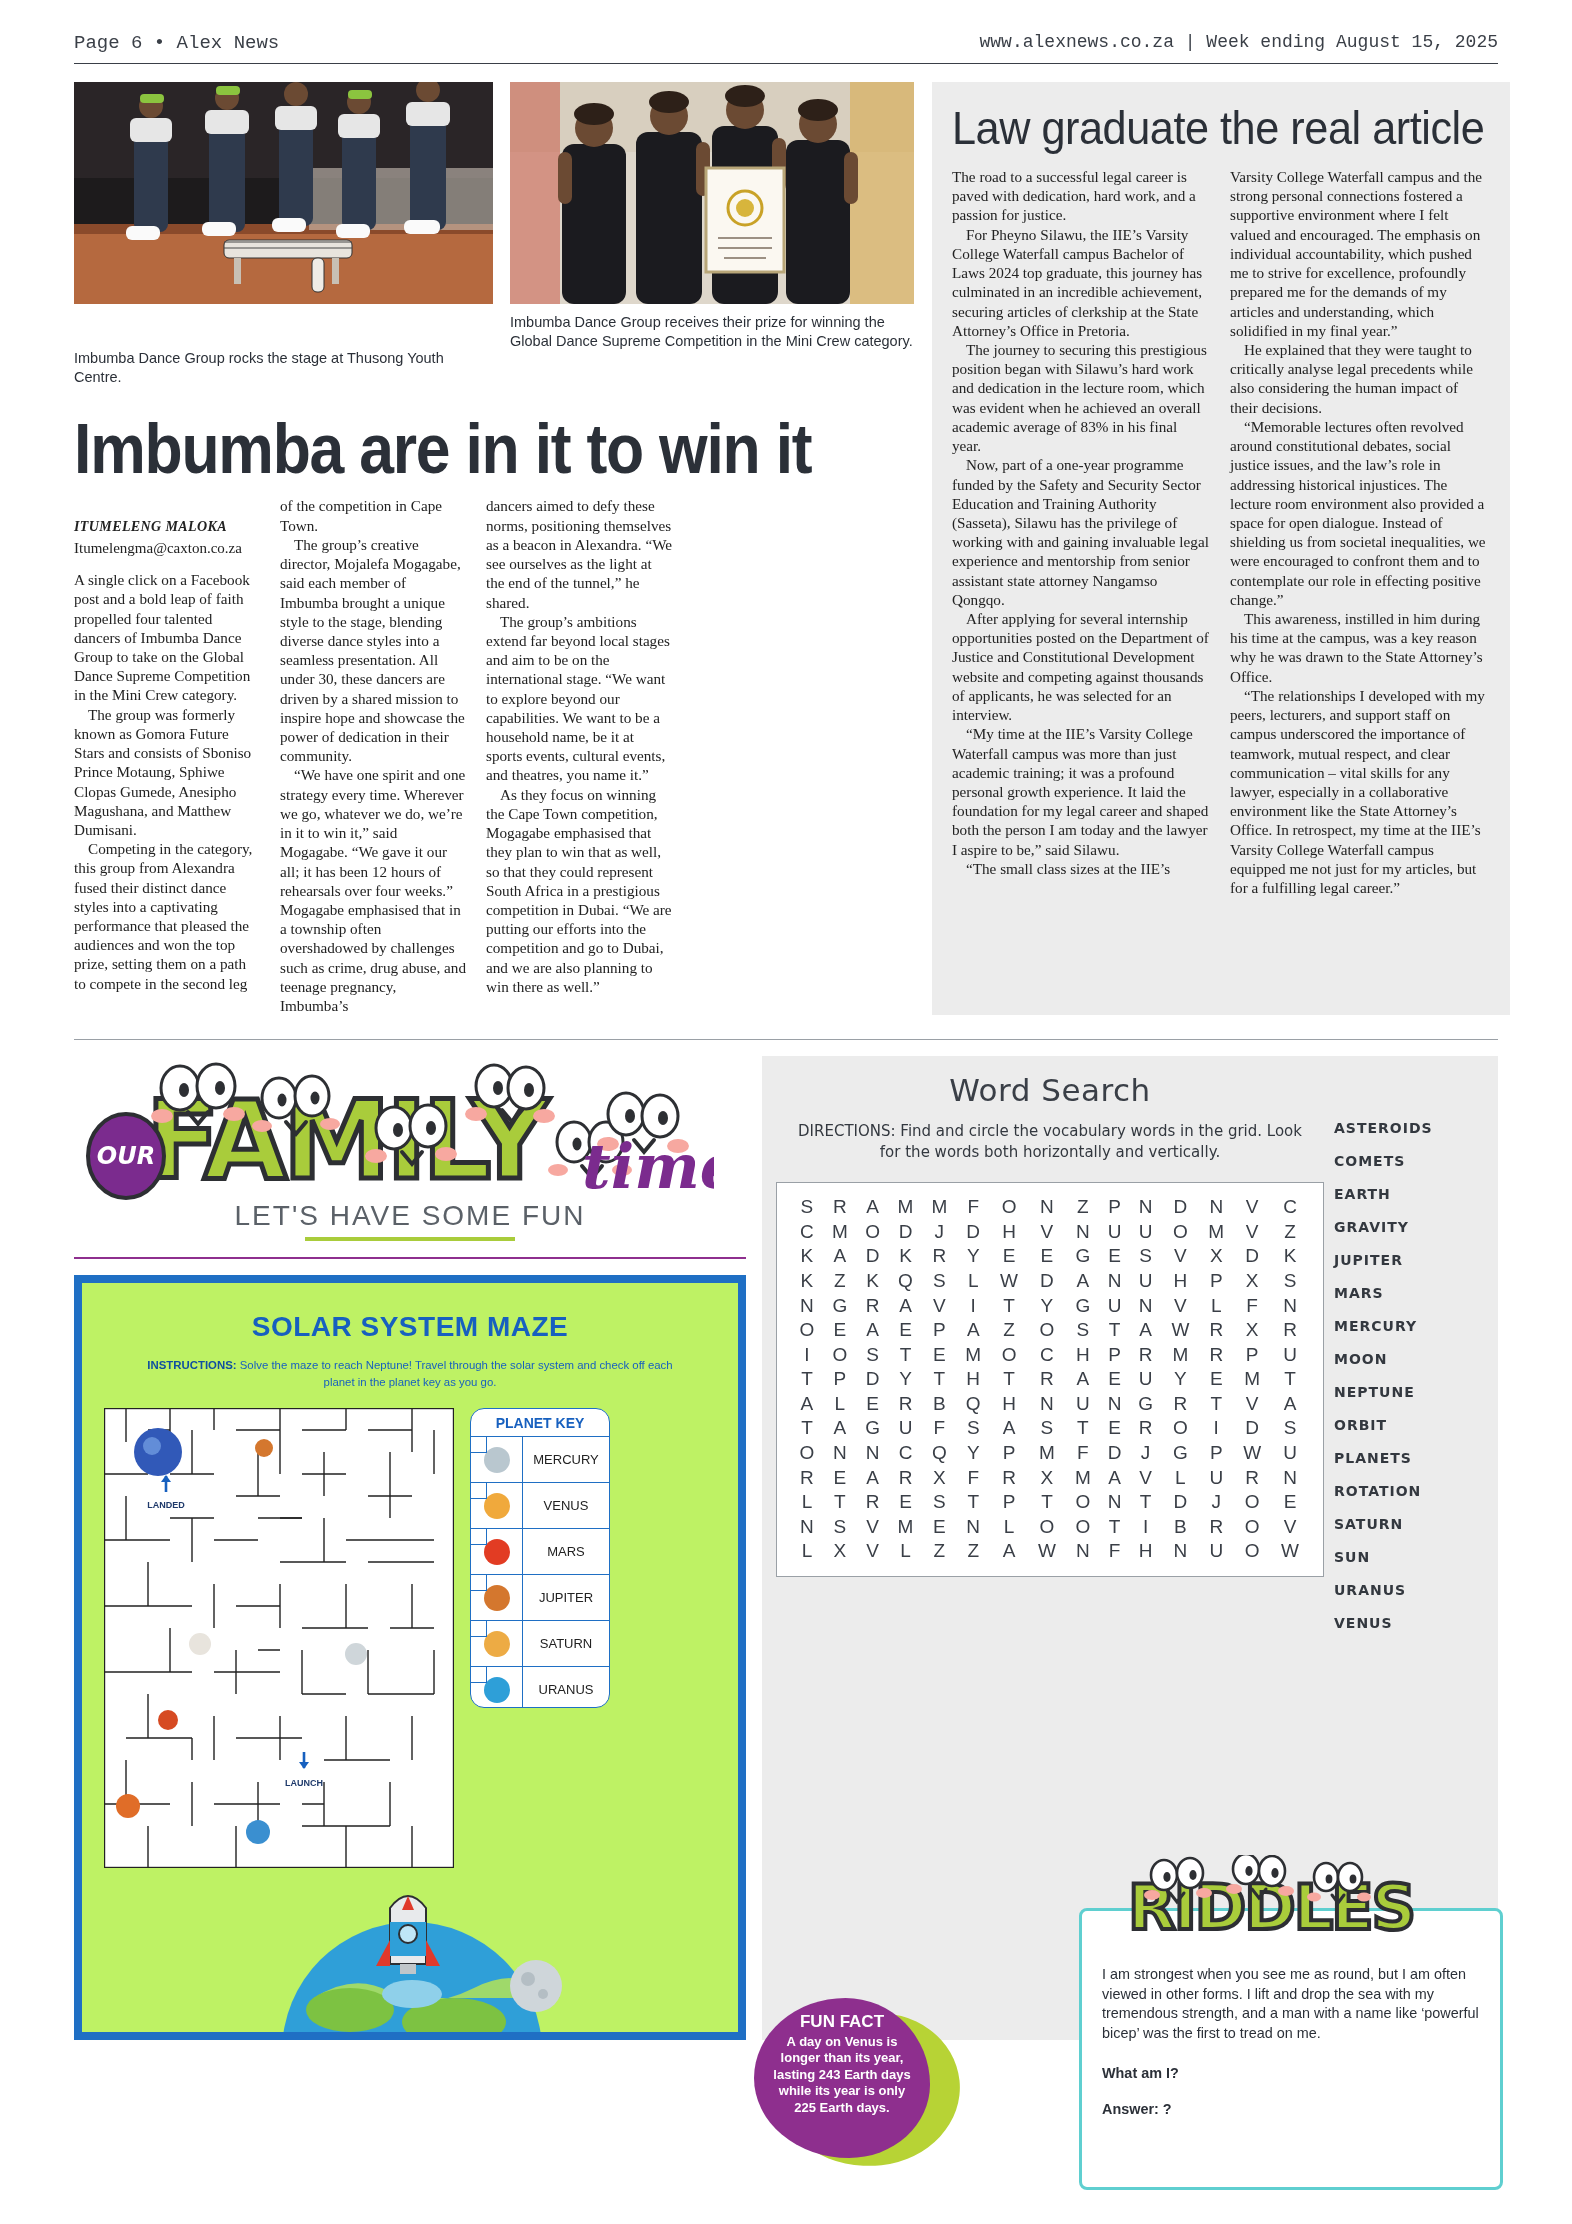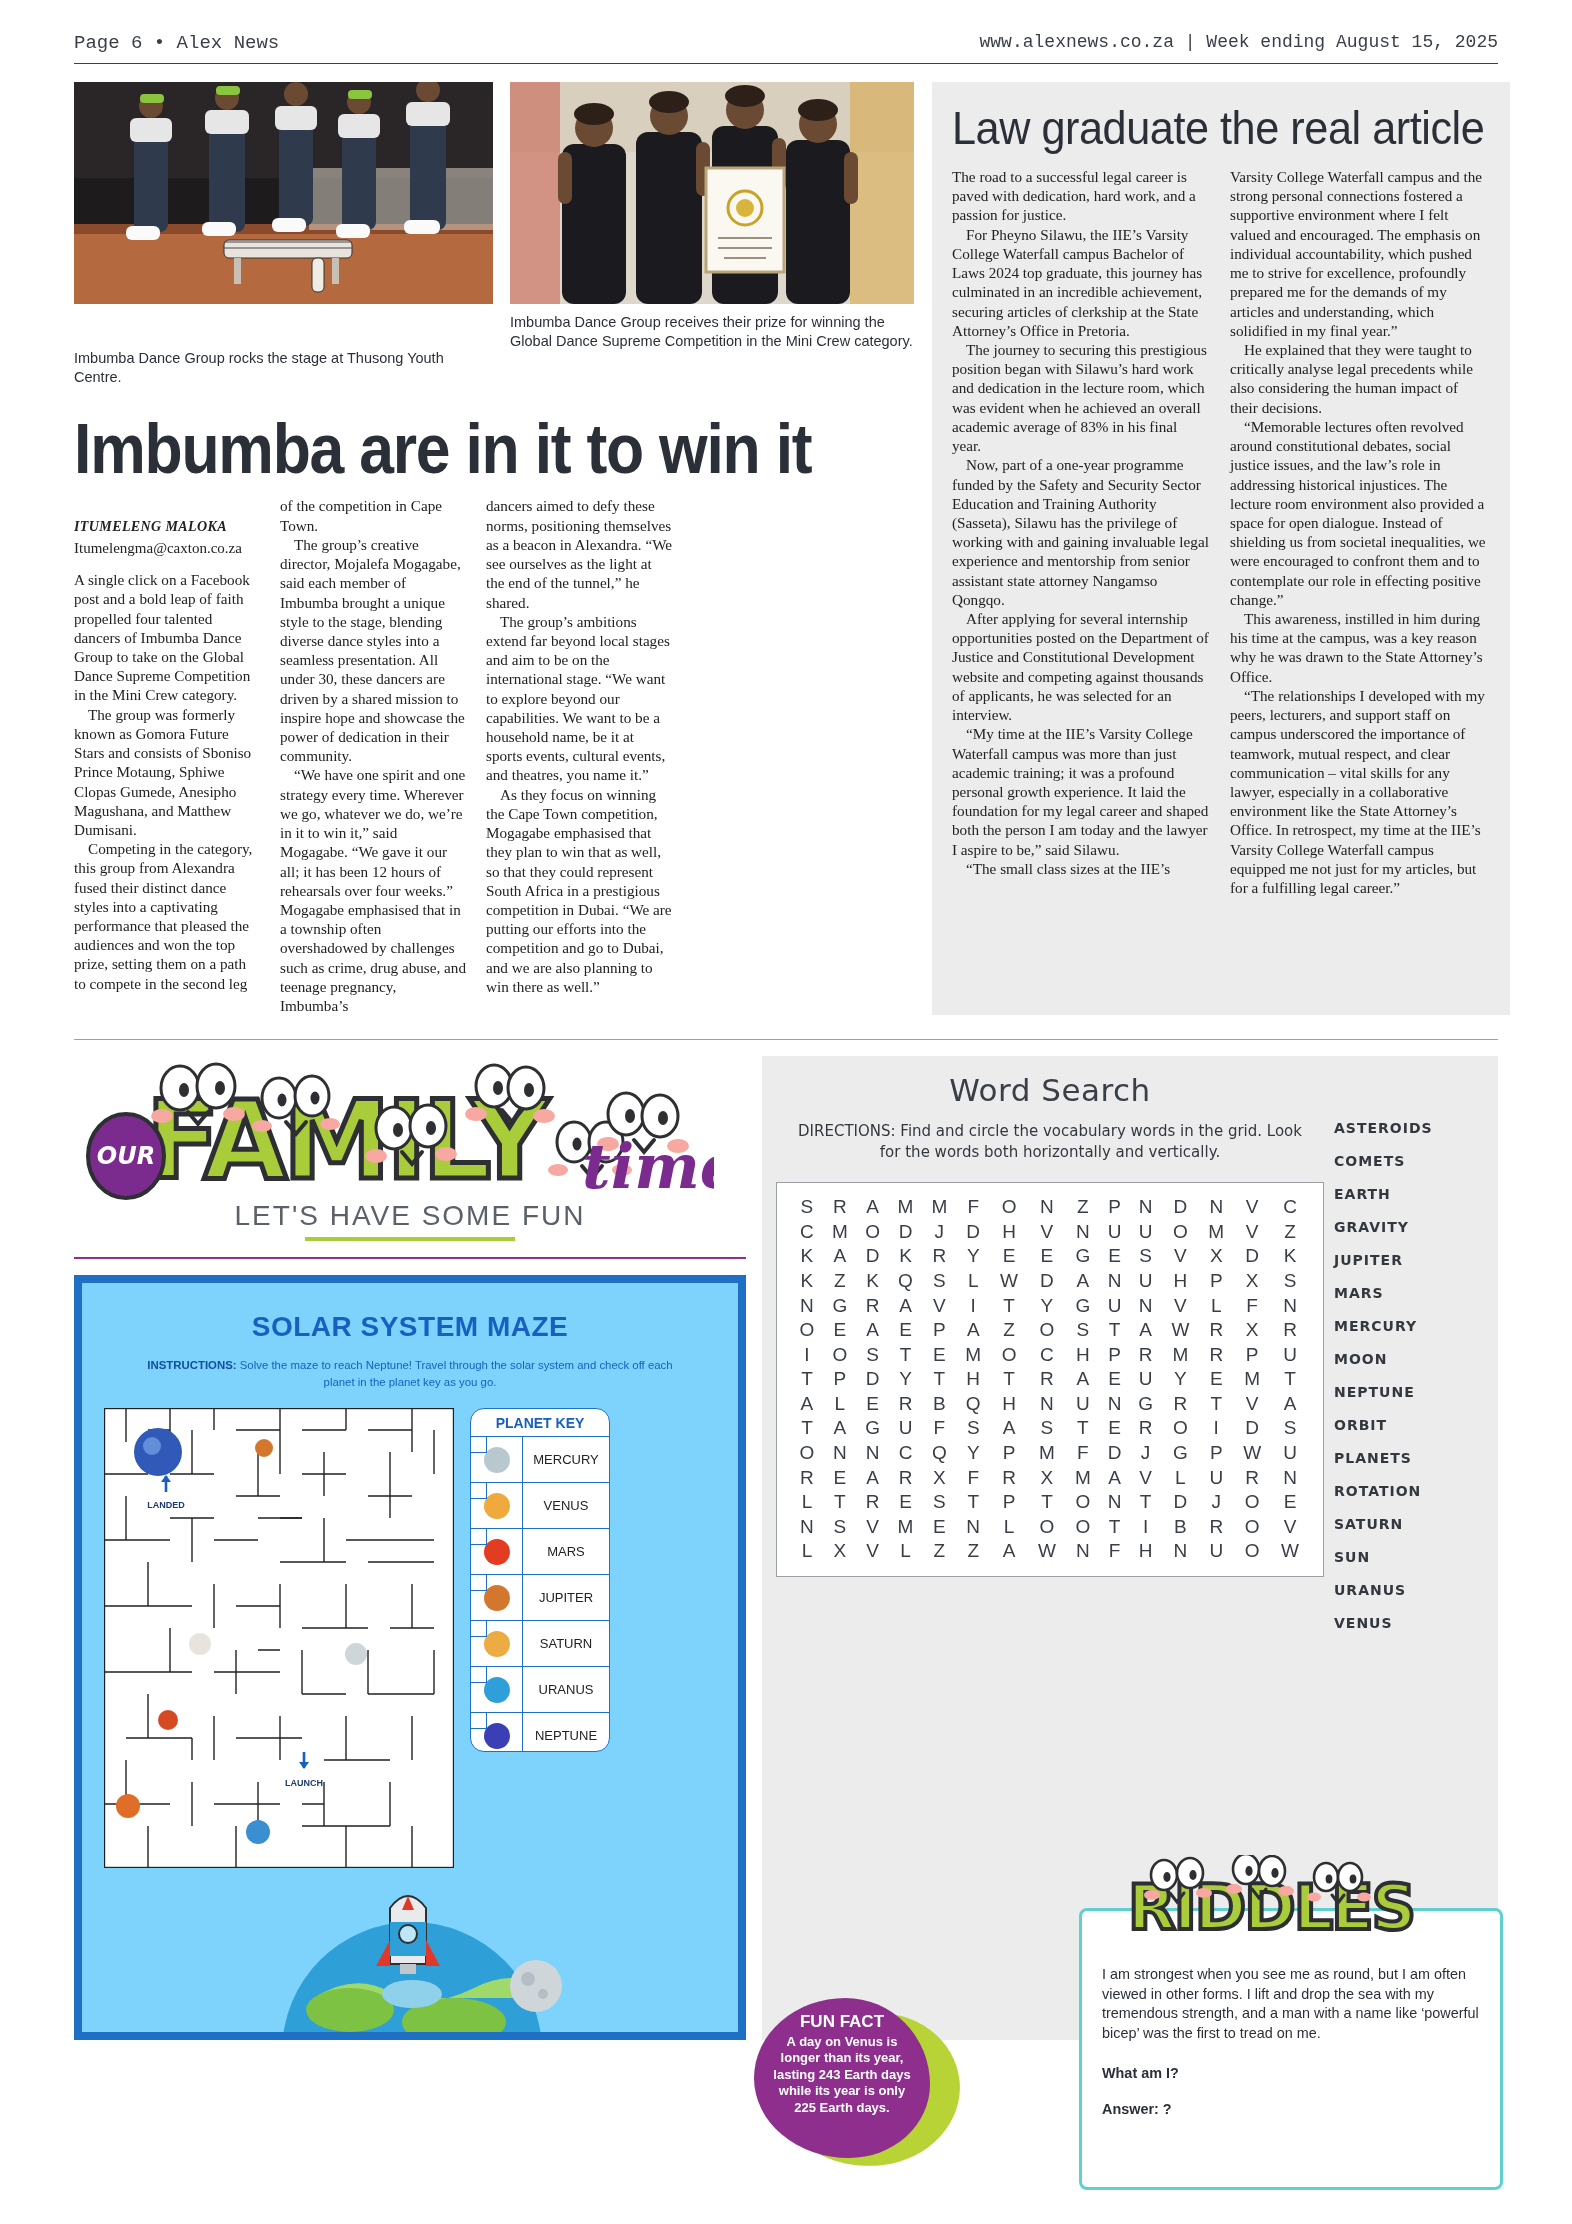--- a/index.html
+++ b/index.html
@@ -71,31 +71,31 @@
 
   
   .logo { position:relative; height:150px; }
   .logo svg { display:block; }
   .letsfun { text-align:center; font-size:28px; letter-spacing:2px; color:#5b6168;
              margin-top:-6px; }
   .greenunder { width:210px; height:4px; background:#a9cc3b; margin:5px auto 0 auto; }
   .purplerule { border-top:2px solid #8e2f8e; margin:16px 0 0 0; }
 
   
-  .mazecard { margin-top:16px; border:8px solid #1f6fc4; background:#7dd3fc;
+  .mazecard { margin-top:16px; border:8px solid #1f6fc4; background:#bef264;
               height:765px; position:relative; padding:28px 22px; }
   .mazetitle { text-align:center; color:#1760bf; font-weight:700;
                font-size:28px; letter-spacing:.5px; }
   .mazeinstr { text-align:center; color:#1760bf; font-size:11.4px;
                line-height:1.45; margin-top:14px; padding:0 42px; }
   .mazeinstr b { color:#0f4fa0; }
   .mazearea { display:flex; gap:16px; margin-top:18px; }
   .mazegrid { width:350px; height:460px; position:relative; }
   .keypanel { width:140px; border:1.6px solid #1f6fc4; border-radius:14px;
-              overflow:hidden; background:#fff; height:344px; }
+              overflow:hidden; background:#fff; height:300px; }
   .keytitle { text-align:center; color:#1760bf; font-weight:700; font-size:14px;
               padding:6px 0 5px 0; }
   .keyrow { display:flex; align-items:center; border-top:1.4px solid #1f6fc4; height:46px; }
   .keycell-icon { width:52px; display:flex; align-items:center; justify-content:center;
                   border-right:1.4px solid #1f6fc4; height:100%; position:relative; }
   .keycheck { position:absolute; left:0; top:0; width:16px; height:16px;
               border-right:1.4px solid #1f6fc4; border-bottom:1.4px solid #1f6fc4; }
   .keylabel { flex:1; text-align:center; font-size:13px; color:#222; }
   .pball { width:26px; height:26px; border-radius:50%; display:block; }
 

